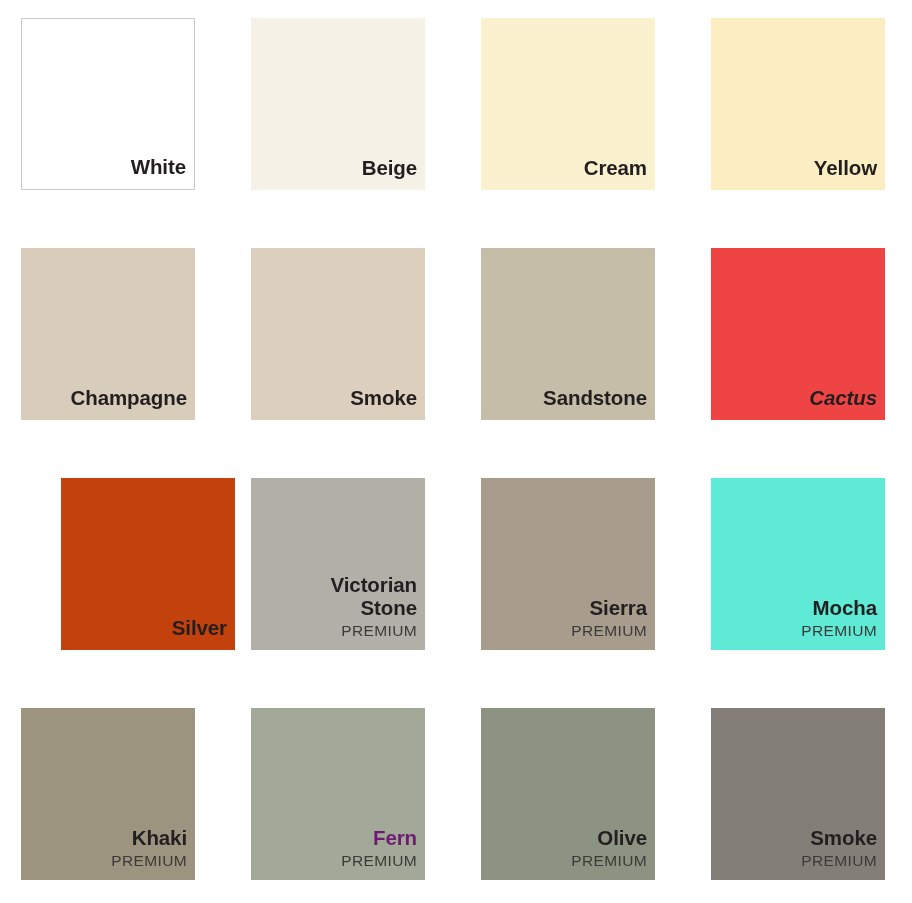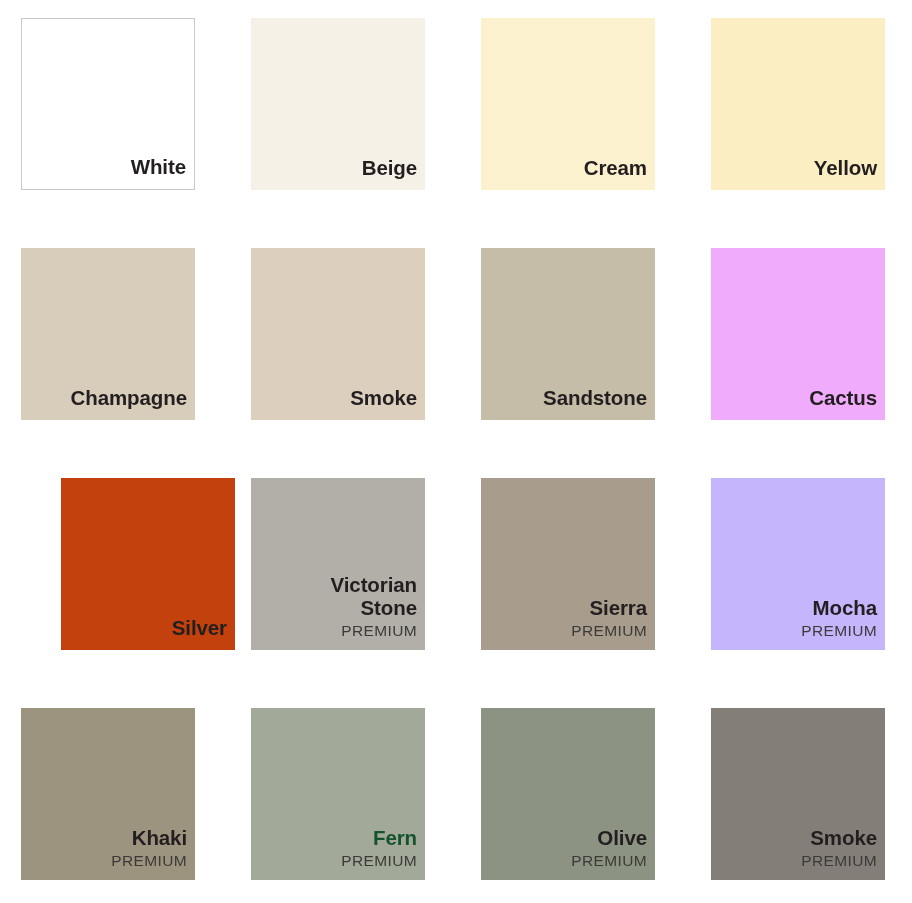--- a/index.html
+++ b/index.html
@@ -112,21 +112,21 @@
     <div class="swatch" style="background: rgb(221, 207, 189);">
       <div class="swatch-labels">
         <div class="swatch-name" style="color: rgb(35, 31, 32);">Smoke</div>
       </div>
     </div>
     <div class="swatch" style="background: rgb(197, 189, 168);">
       <div class="swatch-labels">
         <div class="swatch-name" style="color: rgb(35, 31, 32);">Sandstone</div>
       </div>
     </div>
-    <div class="swatch" style="background: #f0abfc;">
+    <div class="swatch" style="background: #ef4444; font-style: italic;">
       <div class="swatch-labels">
         <div class="swatch-name" style="color: rgb(35, 31, 32);">Cactus</div>
       </div>
     </div>
     <div class="swatch" style="background: #c2410c; margin-left: 40px;">
       <div class="swatch-labels">
         <div class="swatch-name" style="color: rgb(35, 31, 32);">Silver</div>
       </div>
     </div>
     <div class="swatch" style="background: rgb(177, 175, 167);">
@@ -135,35 +135,35 @@
 Stone</div>
         <div class="swatch-tier" style="color: rgb(59, 58, 56);">PREMIUM</div>
       </div>
     </div>
     <div class="swatch" style="background: rgb(168, 157, 140);">
       <div class="swatch-labels">
         <div class="swatch-name" style="color: rgb(35, 31, 32);">Sierra</div>
         <div class="swatch-tier" style="color: rgb(59, 58, 56);">PREMIUM</div>
       </div>
     </div>
-    <div class="swatch" style="background: #c4b5fd;">
+    <div class="swatch" style="background: #5eead4;">
       <div class="swatch-labels">
         <div class="swatch-name" style="color: rgb(35, 31, 32);">Mocha</div>
         <div class="swatch-tier" style="color: rgb(59, 58, 56);">PREMIUM</div>
       </div>
     </div>
     <div class="swatch" style="background: rgb(156, 148, 127);">
       <div class="swatch-labels">
         <div class="swatch-name" style="color: rgb(35, 31, 32);">Khaki</div>
         <div class="swatch-tier" style="color: rgb(59, 58, 56);">PREMIUM</div>
       </div>
     </div>
     <div class="swatch" style="background: rgb(163, 169, 152);">
       <div class="swatch-labels">
-        <div class="swatch-name" style="color: #14532d;">Fern</div>
+        <div class="swatch-name" style="color: #701a75;">Fern</div>
         <div class="swatch-tier" style="color: rgb(59, 58, 56);">PREMIUM</div>
       </div>
     </div>
     <div class="swatch" style="background: rgb(141, 147, 130);">
       <div class="swatch-labels">
         <div class="swatch-name" style="color: rgb(35, 31, 32);">Olive</div>
         <div class="swatch-tier" style="color: rgb(59, 58, 56);">PREMIUM</div>
       </div>
     </div>
     <div class="swatch" style="background: rgb(132, 126, 120);">

